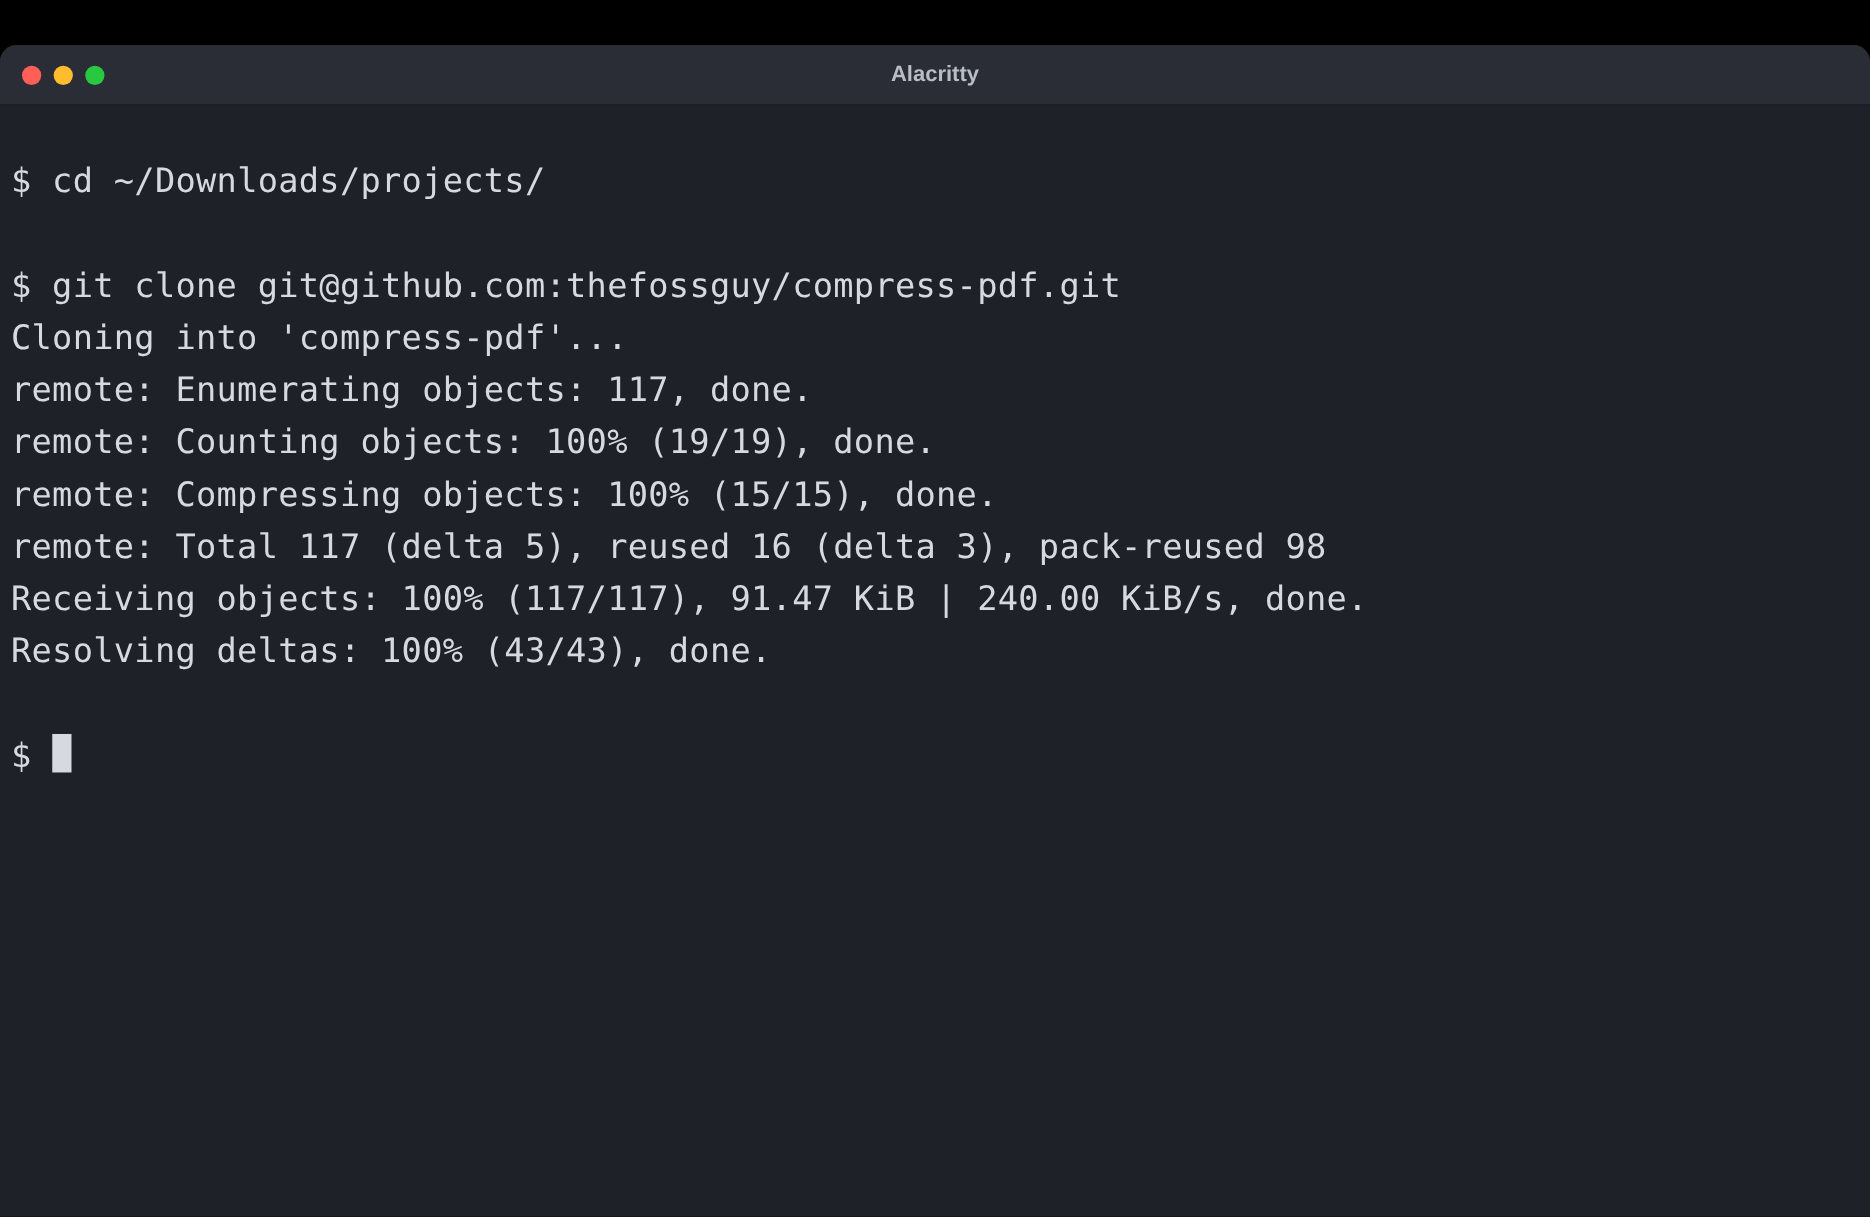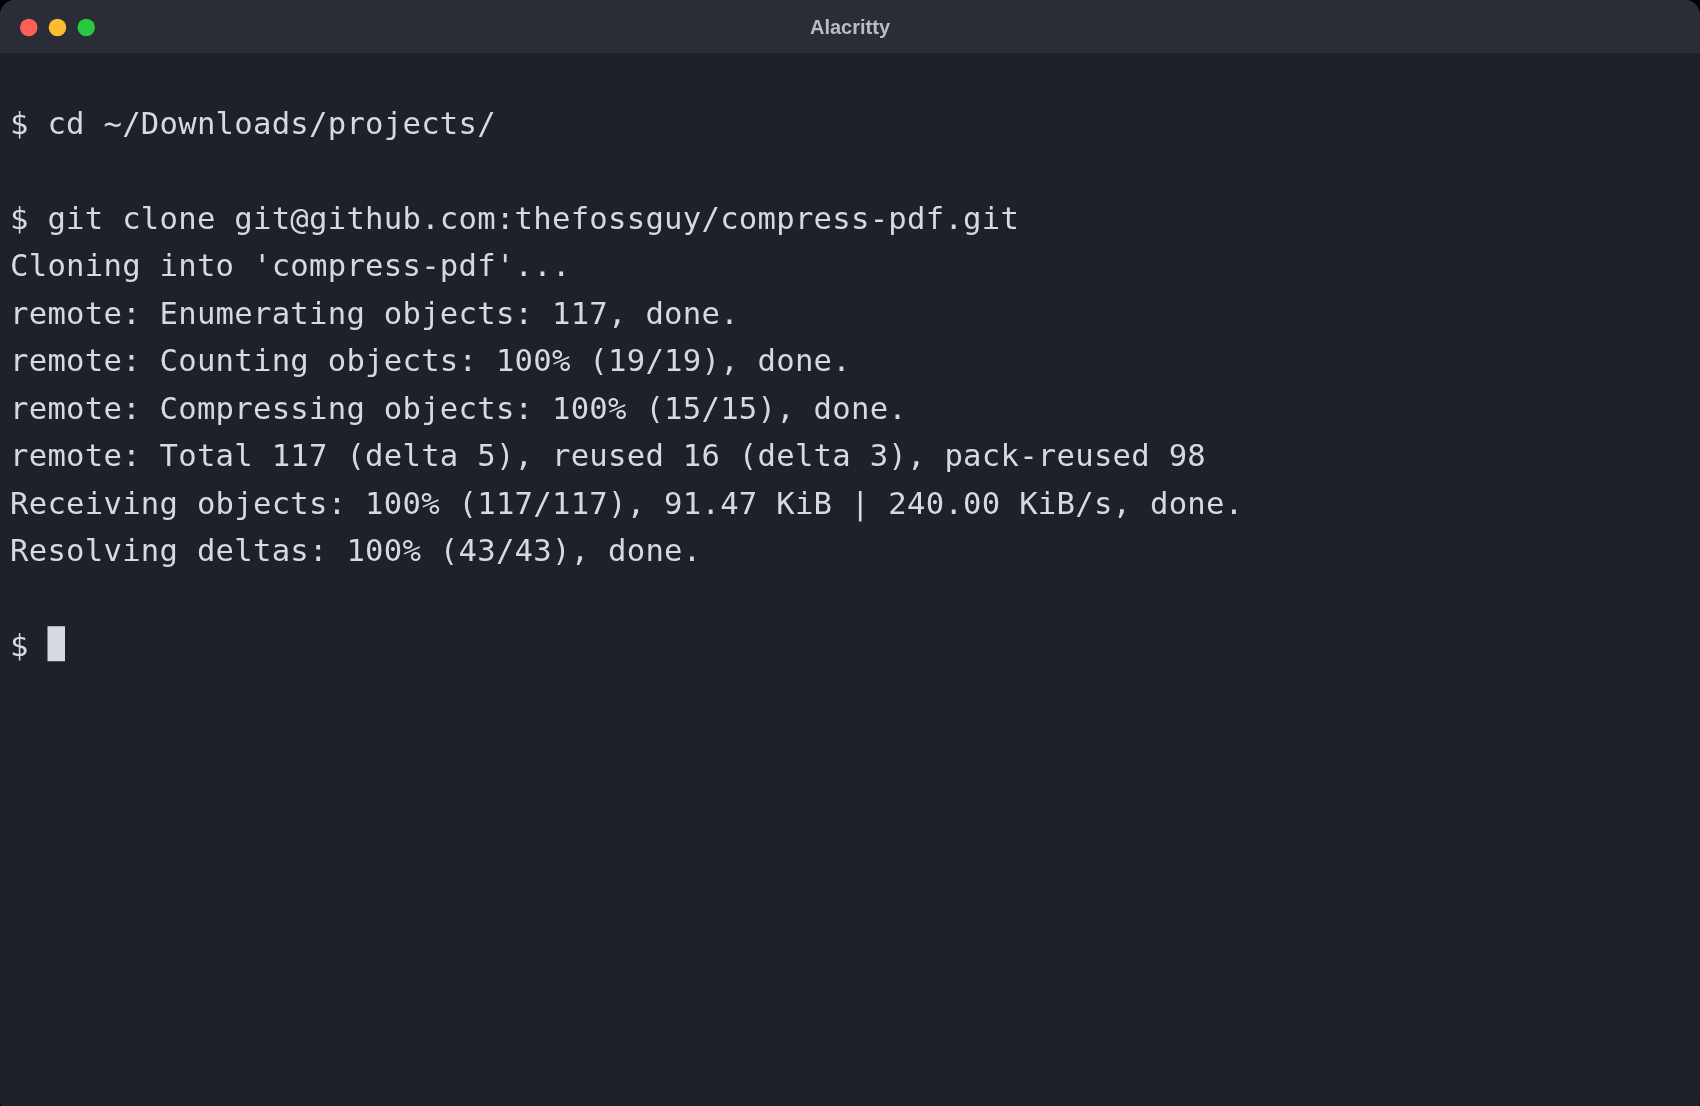--- a/index.html
+++ b/index.html
@@ -82,20 +82,21 @@
     height: 1.55em;
   }
   
   .stage {
     width: 1700px;
     height: 978px;
     display: flex;
     align-items: flex-start;
     justify-content: center;
     transform-origin: top left;
+    margin-top: 41px;
   }
   
   .scale {
     transform: scale(1.25);
     transform-origin: top center;
   }
 </style>
 </head>
 <body>
 

